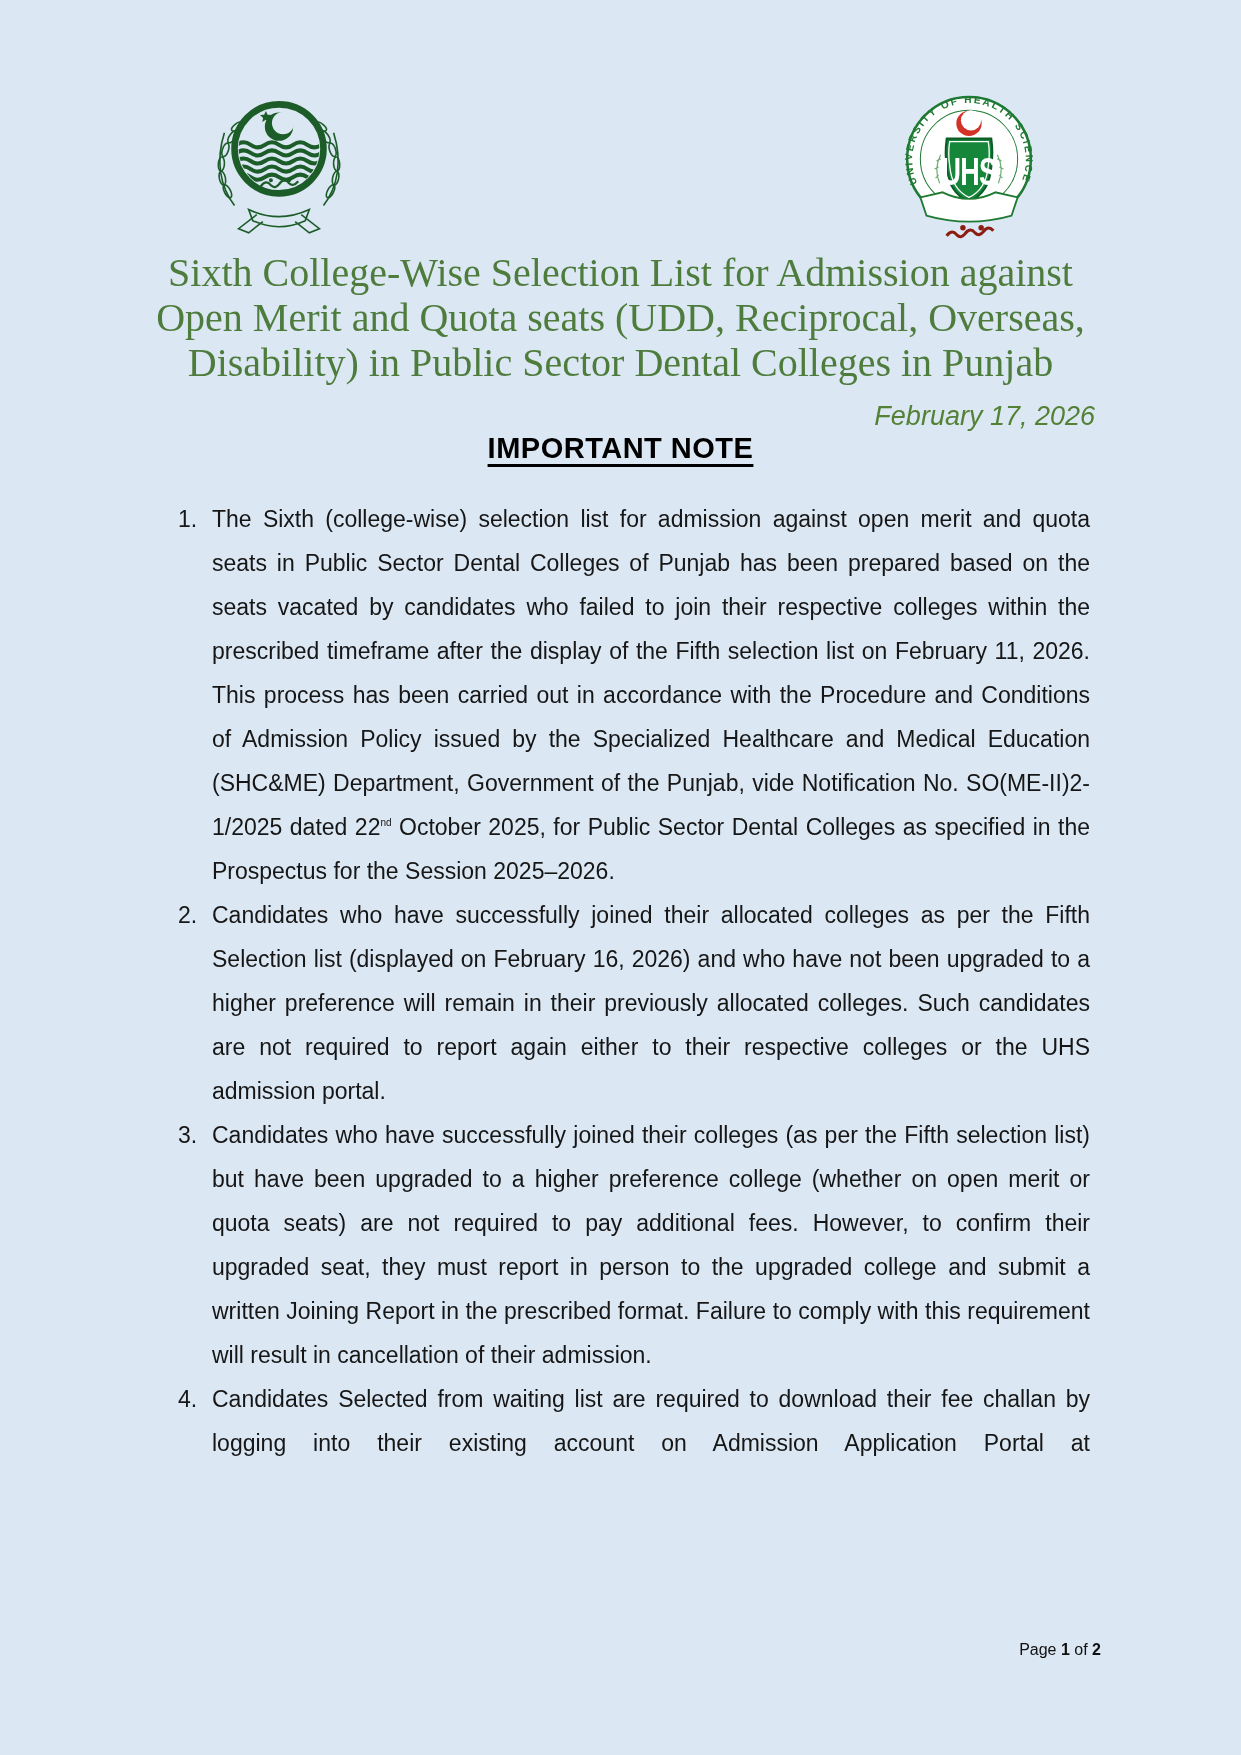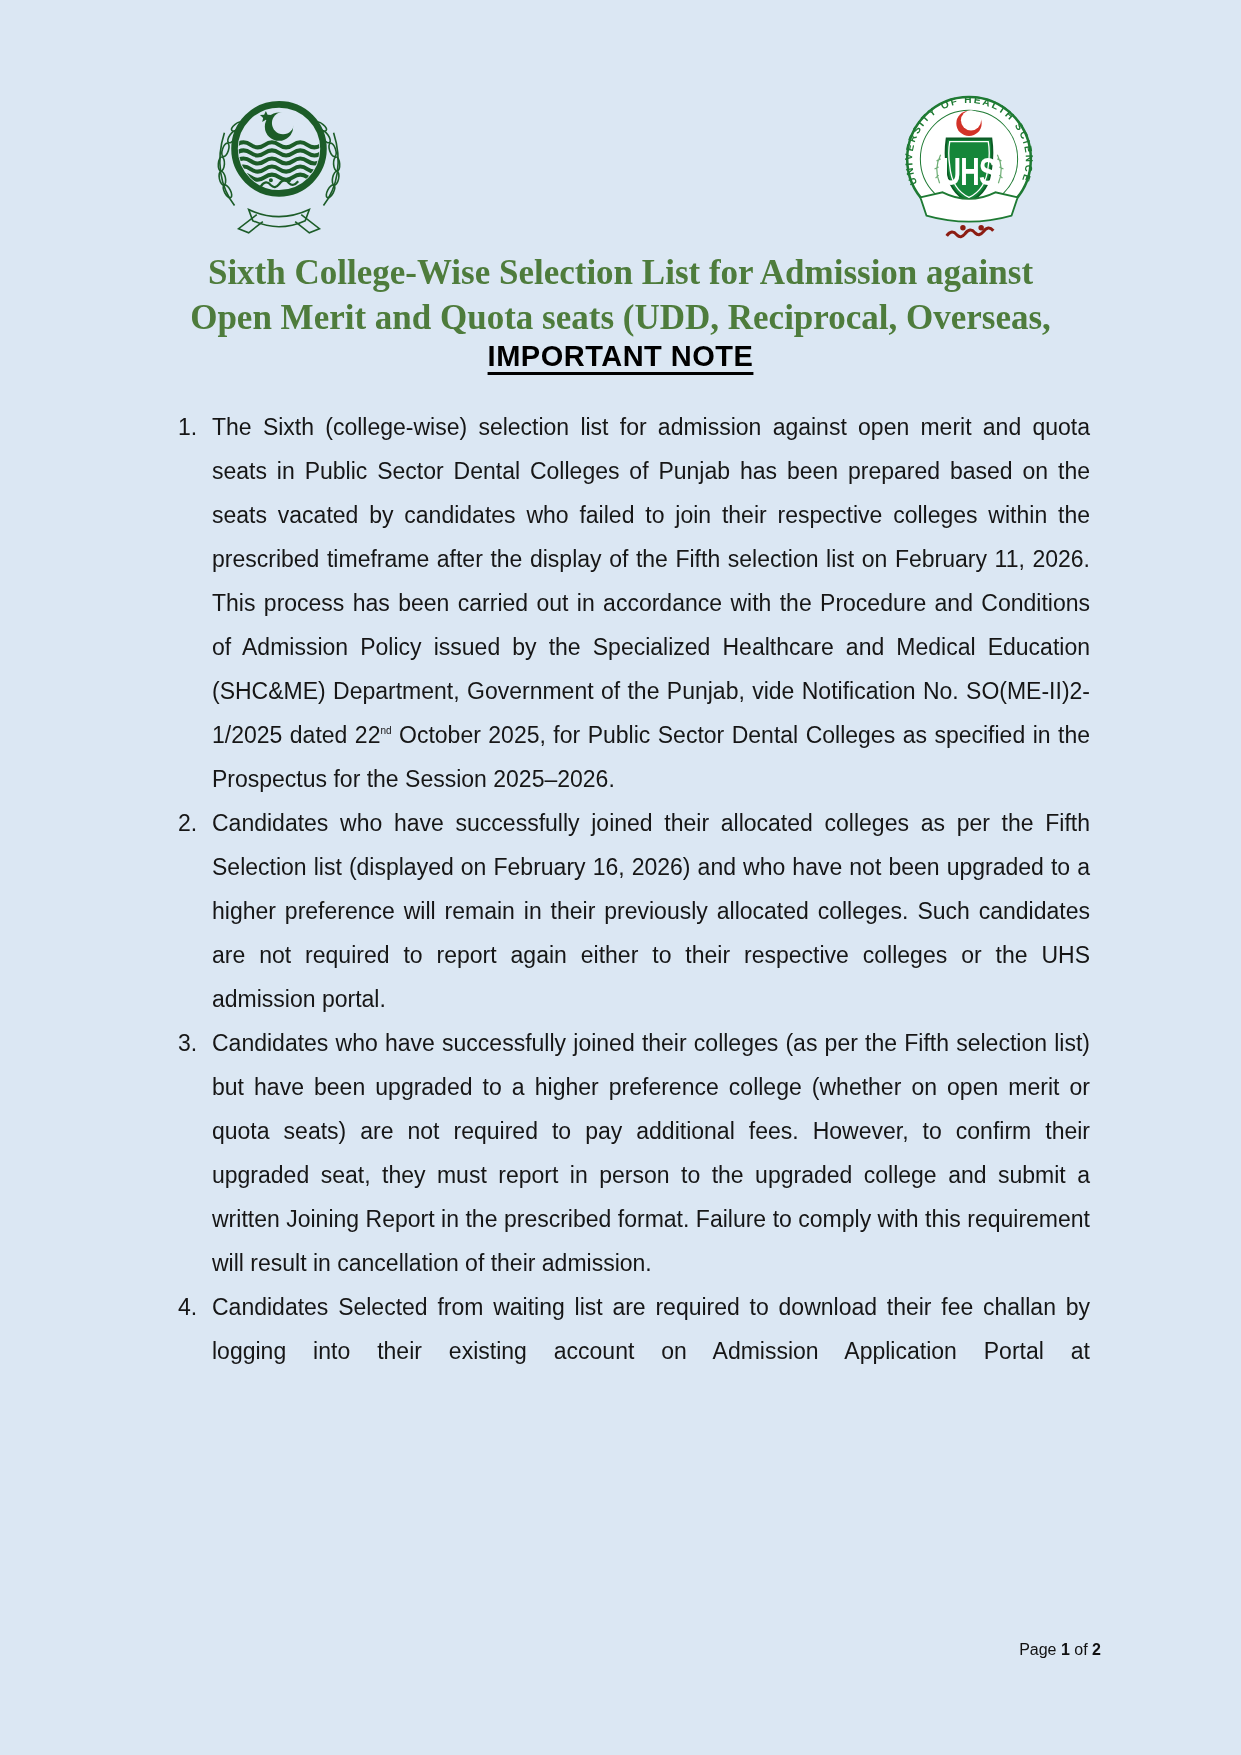--- a/index.html
+++ b/index.html
@@ -11,21 +11,21 @@
     color:#161616;
     overflow:hidden;
   }
 
   
   .logo-punjab { position:absolute; left:186px; top:86px; width:186px; height:150px; }
   .logo-uhs    { position:absolute; left:896px; top:92px;  width:146px; height:152px; }
 
   
   .title-block { padding-top:250px; text-align:center; color:#4e7c3c; }
-  .title-line  { font-family:"Liberation Serif", serif; font-weight:700; font-size:35px; line-height:45px; }
+  .title-line  { font-family:"Liberation Serif", serif; font-weight:400; font-size:40px; line-height:45px; }
   .session-line { text-align:center; margin-top:0; }
   .session-inner {
     display:inline-block; transform:scaleX(0.72); transform-origin:center;
     font-weight:700; font-size:42px; line-height:46px; letter-spacing:0px; color:#4e7c3c;
   }
 
   .date-line {
     margin-top:16px; padding-right:146px; text-align:right;
     font-style:italic; font-size:27px; color:#538135;
   }
@@ -128,22 +128,24 @@
     <g stroke="#8c1d12" stroke-width="3" fill="none">
       <path d="M50,142 q5,-7 10,-1 q4,4 8,-1 q5,-7 10,-1 q4,4 8,-1 q5,-7 10,-1"></path>
       <circle cx="66" cy="134" r="1.2" fill="#8c1d12"></circle>
       <circle cx="84" cy="134" r="1.2" fill="#8c1d12"></circle>
     </g>
   </svg>
 
   <div class="title-block">
     <div class="title-line">Sixth College-Wise Selection List for Admission against</div>
     <div class="title-line">Open Merit and Quota seats (UDD, Reciprocal, Overseas,</div>
+    <div class="title-line">Disability) in Public Sector Dental Colleges in Punjab</div>
   </div>
 
+  <div class="date-line">February 17, 2026</div>
 
   <div class="note-heading">IMPORTANT NOTE</div>
 
   <div class="notes">
 
     <div class="note-item">
       <div class="note-num">1.</div>
       <div class="note-text"><span>The Sixth (college-wise) selection list for admission against open merit and quota seats in Public Sector Dental Colleges of Punjab has been prepared based on the seats vacated by candidates who failed to join their respective colleges within the prescribed timeframe after the display of the Fifth selection list on February 11, 2026. This process has been carried out in accordance with the Procedure and Conditions of Admission Policy issued by the Specialized Healthcare and Medical Education (SHC&amp;ME) Department, Government of the Punjab, vide Notification No. SO(ME-II)2-1/2025 dated 22</span><sup class="ord">nd</sup><span> October 2025, for Public Sector Dental Colleges as specified in the Prospectus for the Session 2025–2026.</span></div>
     </div>
 

